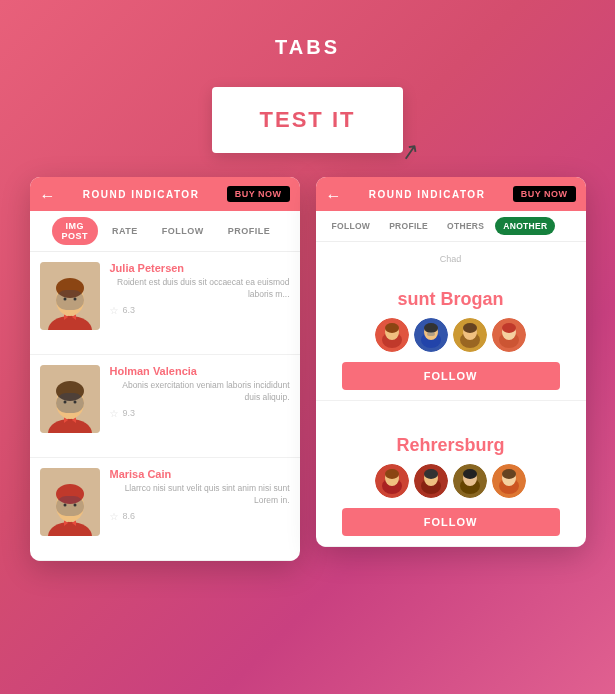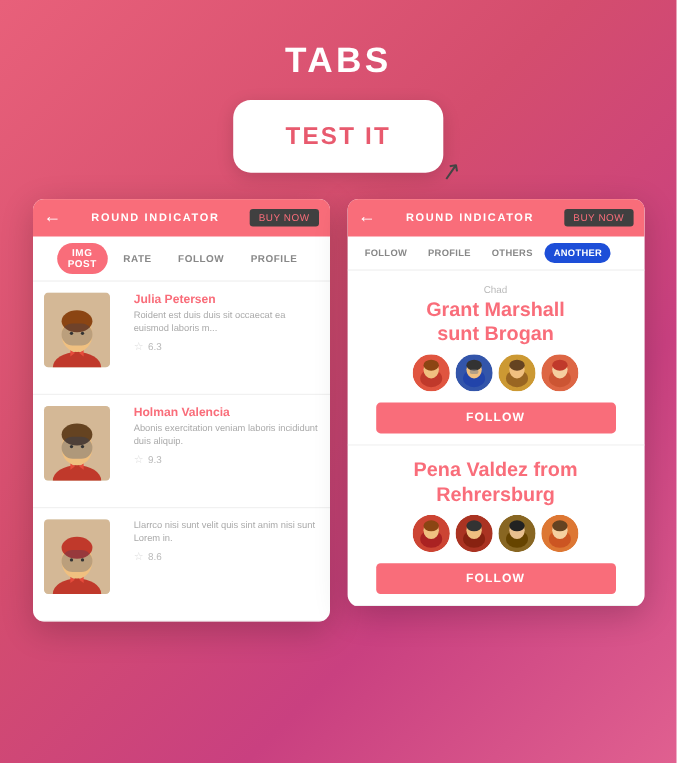--- a/index.html
+++ b/index.html
@@ -11,36 +11,36 @@
       display: flex;
       flex-direction: column;
       align-items: center;
       overflow: hidden;
       position: relative;
     }
 
     
     .page-title {
       color: white;
-      font-size: 32px;
+      font-size: 20px;
       font-weight: 700;
       letter-spacing: 3px;
       margin-top: 36px;
-      margin-bottom: 18px;
+      margin-bottom: 28px;
     }
 
     
     .test-it-wrapper {
       position: relative;
       margin-bottom: 24px;
     }
     .test-it-btn {
       background: white;
       border: none;
-      border-radius: 16px;
+      border-radius: 4px;
       padding: 20px 48px;
       font-size: 22px;
       font-weight: 700;
       letter-spacing: 2px;
       color: #e85a6e;
       cursor: pointer;
       box-shadow: 0 4px 15px rgba(0,0,0,0.15);
     }
     .cursor-icon {
       position: absolute;
@@ -83,26 +83,26 @@
     }
     .phone-title-text {
       flex: 1;
       text-align: center;
       color: white;
       font-size: 10px;
       font-weight: 700;
       letter-spacing: 1.5px;
     }
     .buy-now-btn {
-      background: #404040;
+      background: #000000;
       color: #f96d7a;
       border: none;
       border-radius: 3px;
       font-size: 9px;
-      font-weight: 400;
+      font-weight: 700;
       padding: 3px 8px;
       cursor: pointer;
       letter-spacing: 0.5px;
     }
 
     
     .tabs-row {
       display: flex;
       align-items: center;
       padding: 6px 22px;
@@ -126,21 +126,21 @@
       background: transparent;
       color: #888;
     }
 
     
     .profile-item {
       display: flex;
       align-items: flex-start;
       padding: 10px 10px 24px;
       border-bottom: 1px solid #f0f0f0;
-      gap: 22px;
+      gap: 10px;
     }
     .profile-avatar {
       width: 60px;
       height: 68px;
       flex-shrink: 0;
       border-radius: 4px;
       overflow: hidden;
       background: #e8e0d0;
       display: flex;
       align-items: flex-end;
@@ -153,20 +153,21 @@
       color: #f96d7a;
       font-size: 11px;
       font-weight: 700;
       margin-bottom: 3px;
     }
     .profile-desc {
       color: #aaa;
       font-size: 8.5px;
       line-height: 1.4;
       margin-bottom: 4px;
+      text-align: right;
     }
     .profile-rating {
       display: flex;
       align-items: center;
       gap: 4px;
       color: #bbb;
       font-size: 9px;
       text-align: center;
     }
     .star-icon { color: #ddd; font-size: 10px; }
@@ -182,21 +183,21 @@
     .tab-btn-2 {
       padding: 4px 8px;
       border-radius: 20px;
       font-size: 8.5px;
       font-weight: 600;
       cursor: pointer;
       border: none;
       letter-spacing: 0.3px;
     }
     .tab-btn-2.inactive { background: transparent; color: #888; }
-    .tab-btn-2.active { background: #1d4ed8; color: white; }
+    .tab-btn-2.active { background: #15803d; color: white; }
 
     
     .user-section {
       padding: 12px 26px 10px;
       border-bottom: 1px solid #f0f0f0;
     }
     .user-country {
       text-align: center;
       color: #bbb;
       font-size: 9px;
@@ -334,20 +335,21 @@
           <polygon points="36,52 32,55 36,58" fill="#e74c3c"></polygon>
           <circle cx="30" cy="54" r="2" fill="#c0392b"></circle>
           <ellipse cx="30" cy="38" rx="14" ry="16" fill="#f0c080"></ellipse>
           <ellipse cx="30" cy="26" rx="14" ry="10" fill="#c0392b"></ellipse>
           <rect x="16" y="28" width="28" height="20" rx="10" fill="#1a3a6e" opacity="0.25"></rect>
           <circle cx="25" cy="37" r="1.5" fill="#333"></circle>
           <circle cx="35" cy="37" r="1.5" fill="#333"></circle>
         </svg>
       </div>
       <div class="profile-info">
+        <div class="profile-name">Marisa Cain</div>
         <div class="profile-desc">Llarrco nisi sunt velit quis sint anim nisi sunt Lorem in.</div>
         <div class="profile-rating">
           <span class="star-icon">☆</span>
           <span>8.6</span>
         </div>
       </div>
     </div>
   </div>
 
   <div class="phone-card">
@@ -361,21 +363,21 @@
     <div class="tabs-row-2">
       <button class="tab-btn-2 inactive">FOLLOW</button>
       <button class="tab-btn-2 inactive">PROFILE</button>
       <button class="tab-btn-2 inactive">OTHERS</button>
       <button class="tab-btn-2 active">ANOTHER</button>
     </div>
 
     <div class="user-section">
       <div class="user-country">Chad</div>
       <div class="user-name-big">
-        <span>Grant Marshall</span><br>
+        <br>
         <span>sunt Brogan</span>
       </div>
       <div class="user-avatars-row">
 
         <div class="small-avatar">
           <svg width="34" height="34" viewBox="0 0 34 34">
             <circle cx="17" cy="17" r="17" fill="#e05540"></circle>
             <ellipse cx="17" cy="22" rx="10" ry="8" fill="#c0392b"></ellipse>
             <ellipse cx="17" cy="14" rx="7" ry="8" fill="#f0c080"></ellipse>
             <ellipse cx="17" cy="10" rx="7" ry="5" fill="#8B4513"></ellipse>
@@ -408,21 +410,21 @@
             <ellipse cx="17" cy="14" rx="7" ry="8" fill="#f5d0a0"></ellipse>
             <ellipse cx="17" cy="10" rx="7" ry="5" fill="#c0392b"></ellipse>
           </svg>
         </div>
       </div>
       <button class="follow-btn">FOLLOW</button>
     </div>
 
     <div class="user-section">
       <div class="user-name-big">
-        <span>Pena Valdez from</span><br>
+        <br>
         <span>Rehrersburg</span>
       </div>
       <div class="user-avatars-row">
         <div class="small-avatar">
           <svg width="34" height="34" viewBox="0 0 34 34">
             <circle cx="17" cy="17" r="17" fill="#cc4433"></circle>
             <ellipse cx="17" cy="22" rx="10" ry="8" fill="#aa2222"></ellipse>
             <ellipse cx="17" cy="14" rx="7" ry="8" fill="#f0c080"></ellipse>
             <ellipse cx="17" cy="10" rx="7" ry="5" fill="#8B4513"></ellipse>
           </svg>

